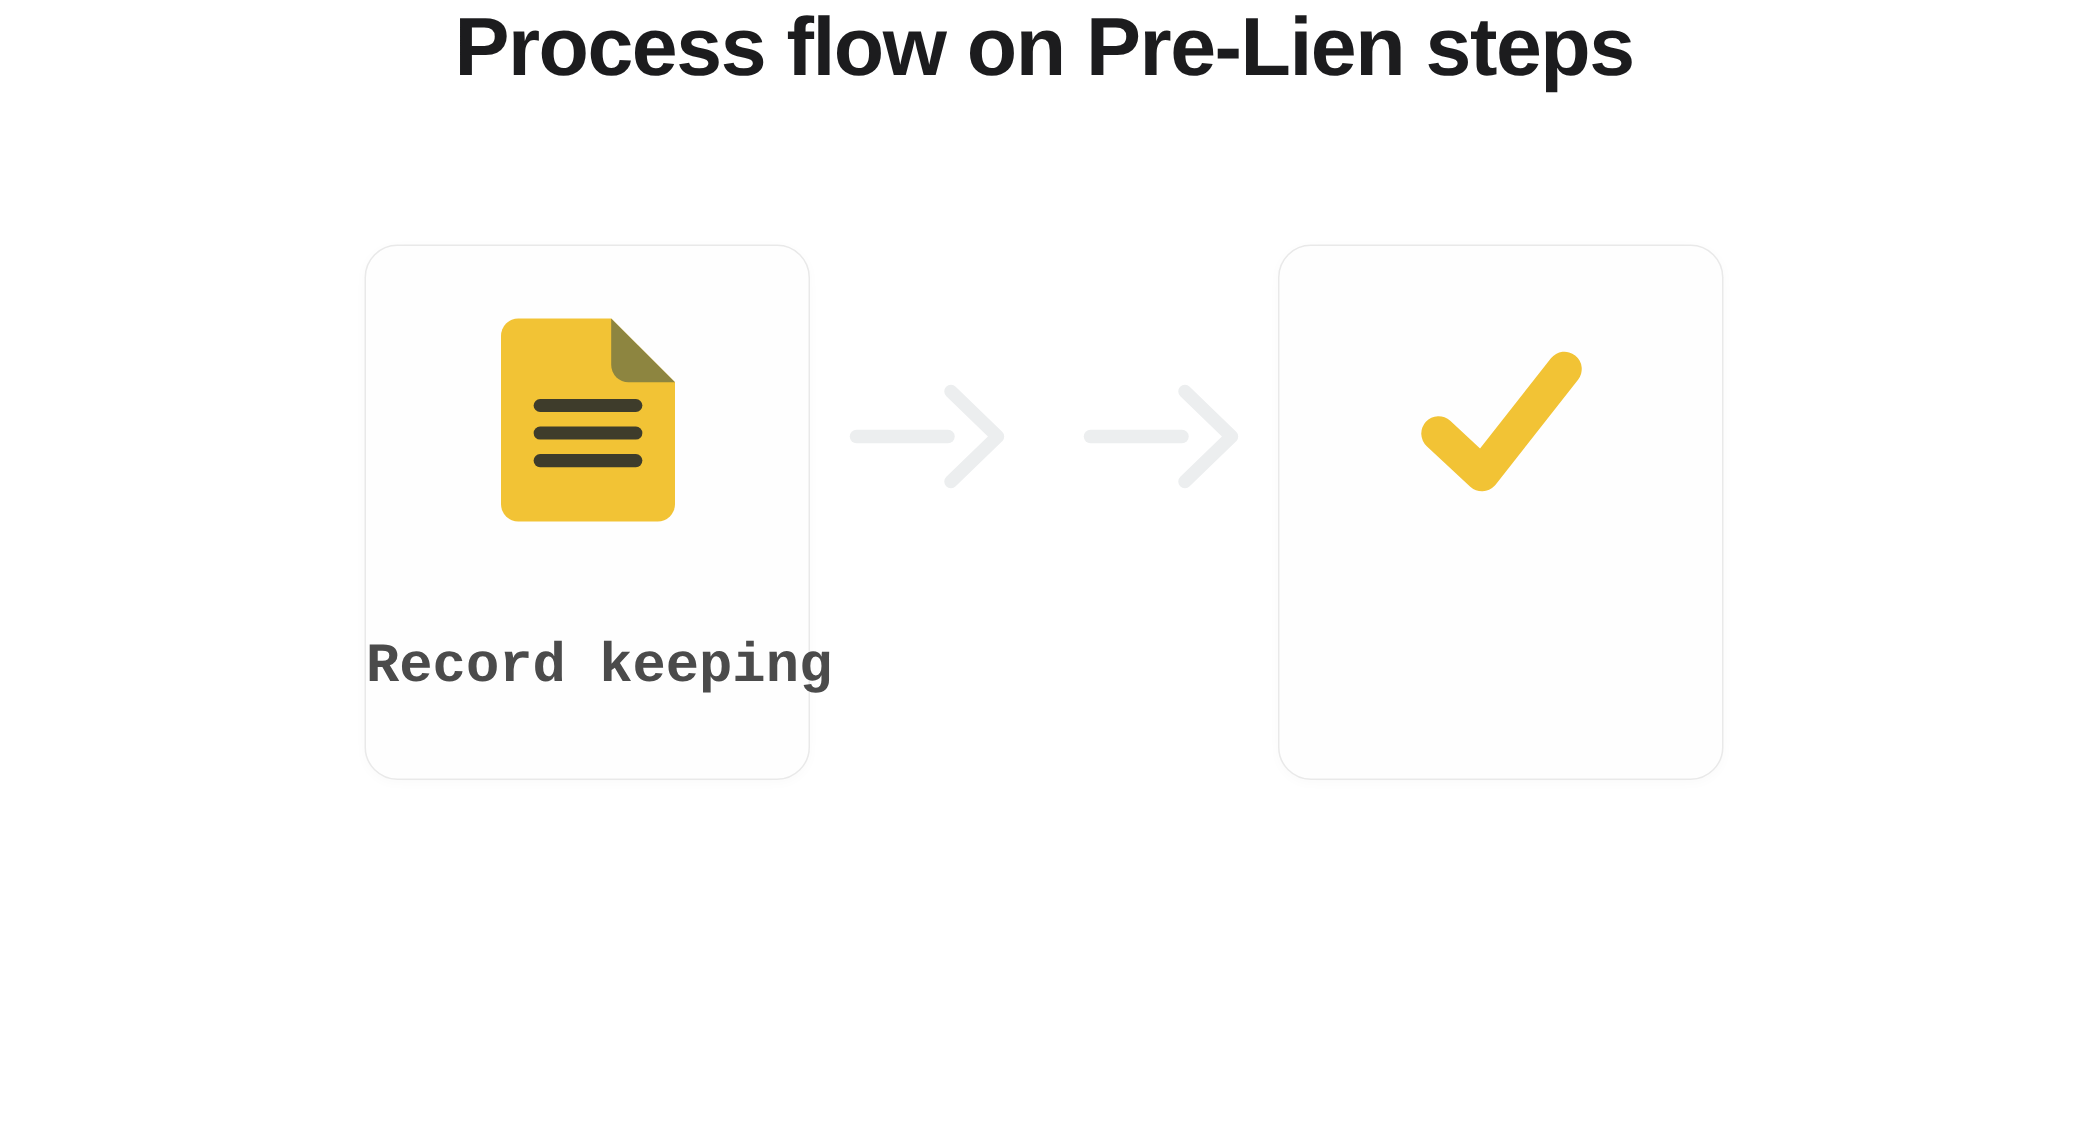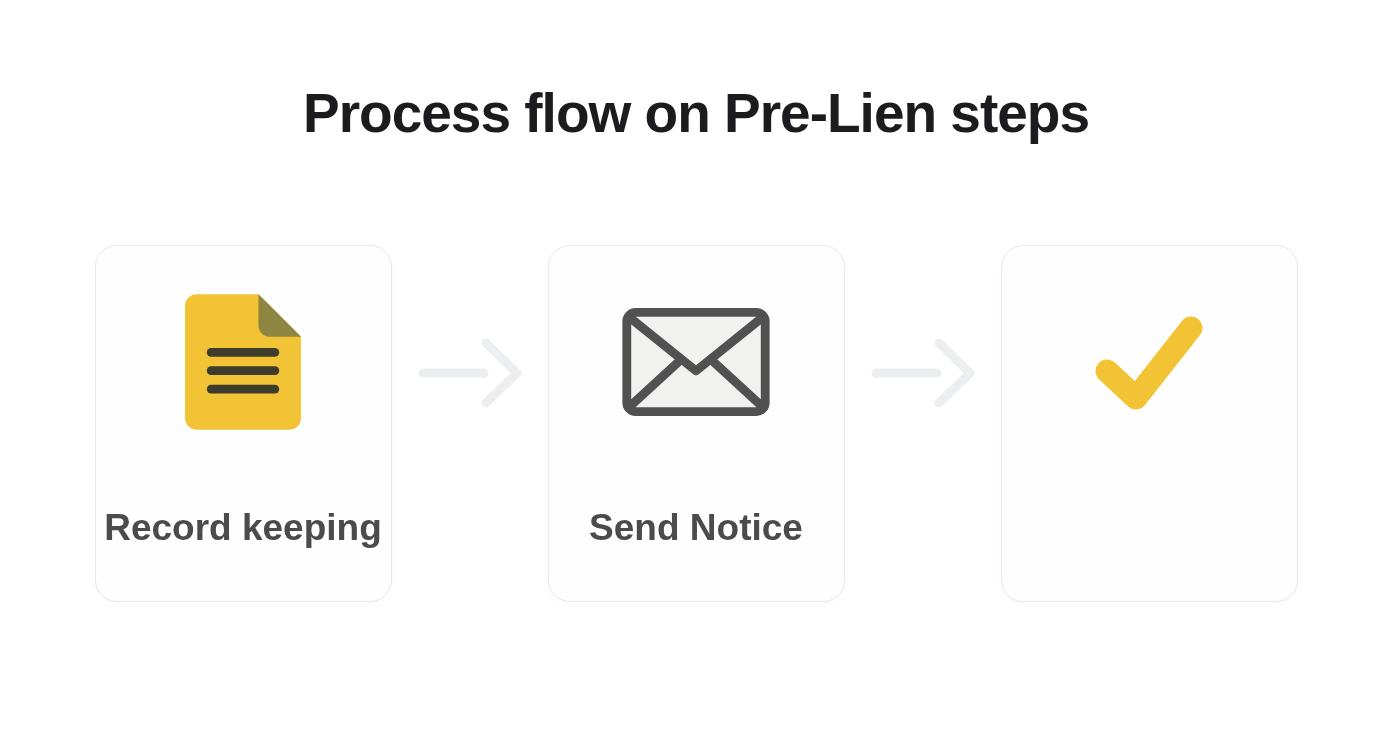--- a/index.html
+++ b/index.html
@@ -5,33 +5,33 @@
   * { box-sizing: border-box; }
   html, body {
     margin: 0; padding: 0;
     width: 1392px; height: 752px;
     background: #ffffff;
     overflow: hidden;
     font-family: "Liberation Sans", sans-serif;
   }
   .title {
     margin: 0;
-    padding-top: 82px;
     text-align: center;
     font-size: 55px;
     line-height: 1.15;
     font-weight: bold;
     letter-spacing: -1px;
     color: var(--title-text, #1c1c1e);
   }
   .flow {
     margin-top: 100px;
     display: flex;
     justify-content: center;
     align-items: flex-end;
+    font-family: Liberation Mono, monospace;
   }
   .card {
     width: 297px;
     height: 357px;
     background: var(--card-bg, #fefefe);
     border: 1.5px solid var(--card-border, #e9e9e9);
     border-radius: 22px;
     box-shadow: 0 2px 8px rgba(0,0,0,0.025);
     display: flex;
     flex-direction: column;
@@ -96,33 +96,20 @@
 
     <div class="connector">
       <svg width="104" height="70" viewBox="0 0 104 70" aria-hidden="true">
         <g class="arrow-stroke" stroke-width="9" stroke-linecap="round" stroke-linejoin="round">
           <line x1="5" y1="35" x2="66" y2="35"></line>
           <polyline points="68,5 99,35 68,65"></polyline>
         </g>
       </svg>
     </div>
 
-    <section class="card step-send">
-      <div class="icon-box">
-        <svg width="148" height="108" viewBox="0 0 150 110" aria-hidden="true">
-          <rect class="env-rect" x="4.5" y="4.5" width="141" height="101" rx="9" stroke-width="9"></rect>
-          <g class="env-stroke" stroke-width="9" stroke-linecap="round" stroke-linejoin="round">
-            <path d="M9 11 L75 64 L141 11"></path>
-            <path d="M9 99 L57 55"></path>
-            <path d="M141 99 L93 55"></path>
-          </g>
-        </svg>
-      </div>
-      <div class="label">Send Notice</div>
-    </section>
 
     <div class="connector">
       <svg width="104" height="70" viewBox="0 0 104 70" aria-hidden="true">
         <g class="arrow-stroke" stroke-width="9" stroke-linecap="round" stroke-linejoin="round">
           <line x1="5" y1="35" x2="66" y2="35"></line>
           <polyline points="68,5 99,35 68,65"></polyline>
         </g>
       </svg>
     </div>
 

